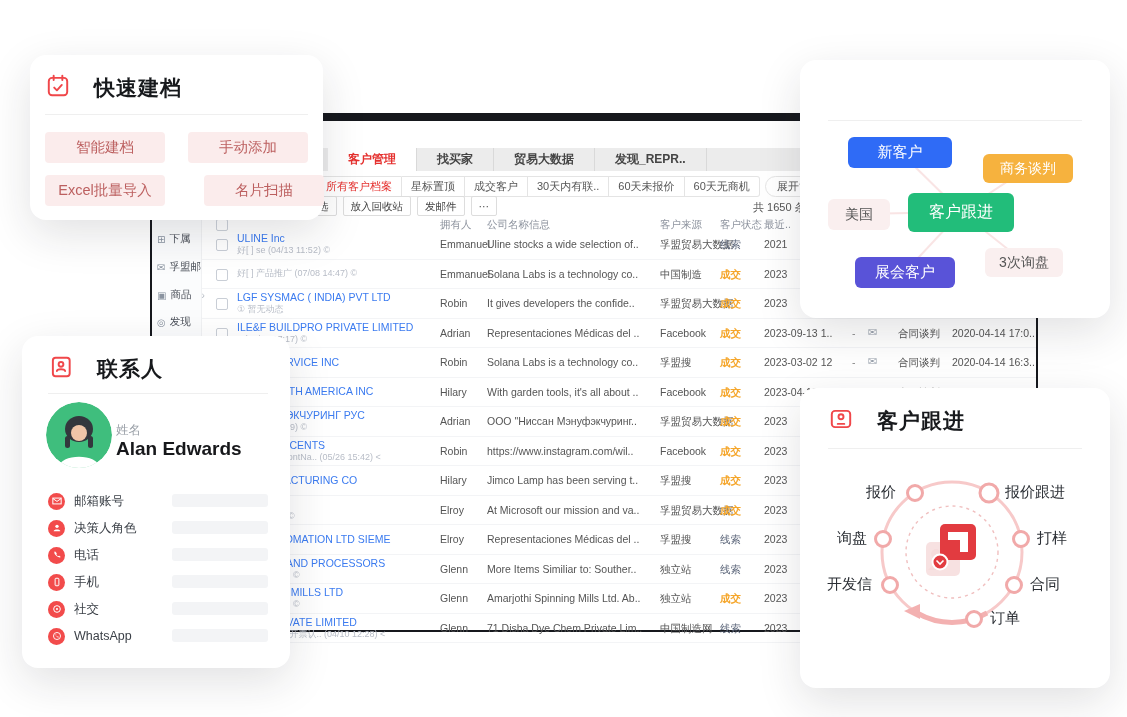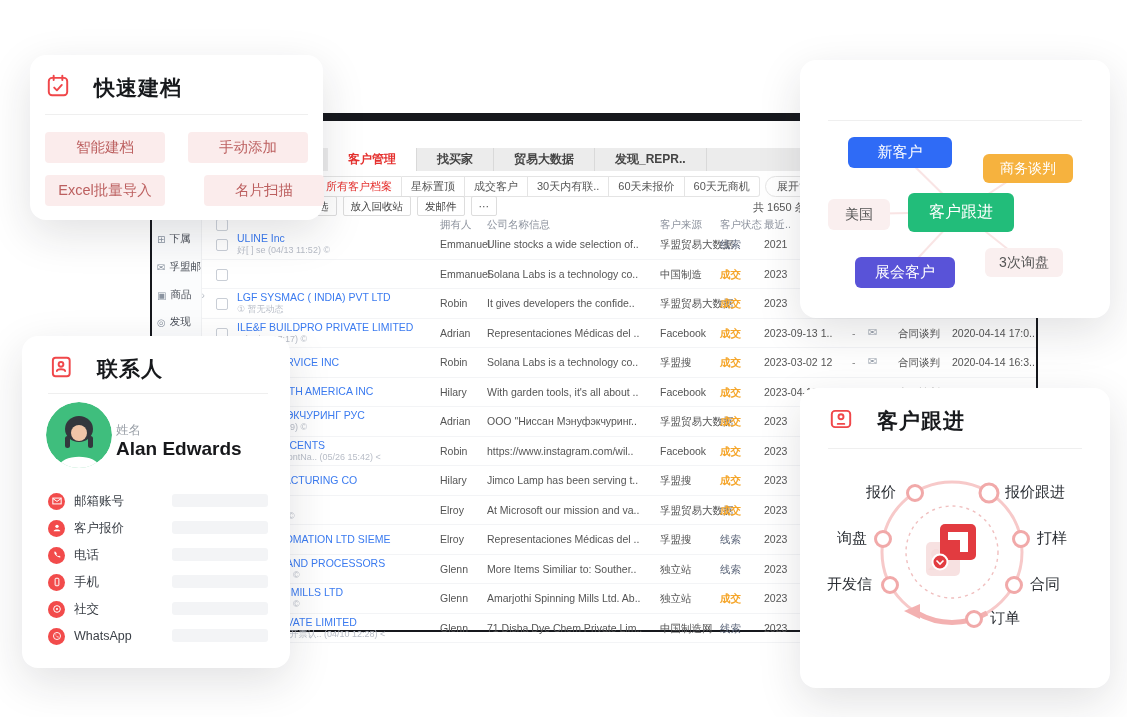--- a/index.html
+++ b/index.html
@@ -163,20 +163,24 @@
           <div class="status st-lead">线索</div>
           <div class="date">2021</div>
           <div class="dashc"></div>
           <div class="mailc"></div>
           <div class="stage2"></div>
           <div class="created"></div>
         </div>
 
         <div class="row">
           <span class="cb"></span>
+          <div class="name-cell">
+            <div class="cname"></div>
+            <div class="csub">好[ ] 产品推广 (07/08 14:47) ©</div>
+          </div>
           <div class="owner">Emmanuel</div>
           <div class="info">Solana Labs is a technology co..</div>
           <div class="source">中国制造</div>
           <div class="status st-deal">成交</div>
           <div class="date">2023</div>
           <div class="dashc"></div>
           <div class="mailc"></div>
           <div class="stage2"></div>
           <div class="created"></div>
         </div>
@@ -462,21 +466,21 @@
     </div>
       <div class="fbar" style="top:158px"></div>
 
     <div class="frow" style="top:182px">
       <span class="ficon">
           <svg width="10" height="10" viewBox="0 0 24 24">
             <circle cx="12" cy="8" r="4" fill="#fff"></circle>
             <path d="M4 20c0-5.5 16-5.5 16 0z" fill="#fff"></path>
           </svg>
         </span>
-      <span class="flabel">客户报价</span>
+      <span class="flabel">决策人角色</span>
     </div>
       <div class="fbar" style="top:185px"></div>
 
     <div class="frow" style="top:209px">
       <span class="ficon">
           <svg width="10" height="10" viewBox="0 0 24 24">
             <path d="M7 3C5 5 4.5 8 9 12.5S19 19 21 17l-3.5-3.5-2.5 1c-1.5 0-4.5-3-4.5-4.5l1-2.5z" fill="#fff"></path>
           </svg>
         </span>
       <span class="flabel">电话</span>

